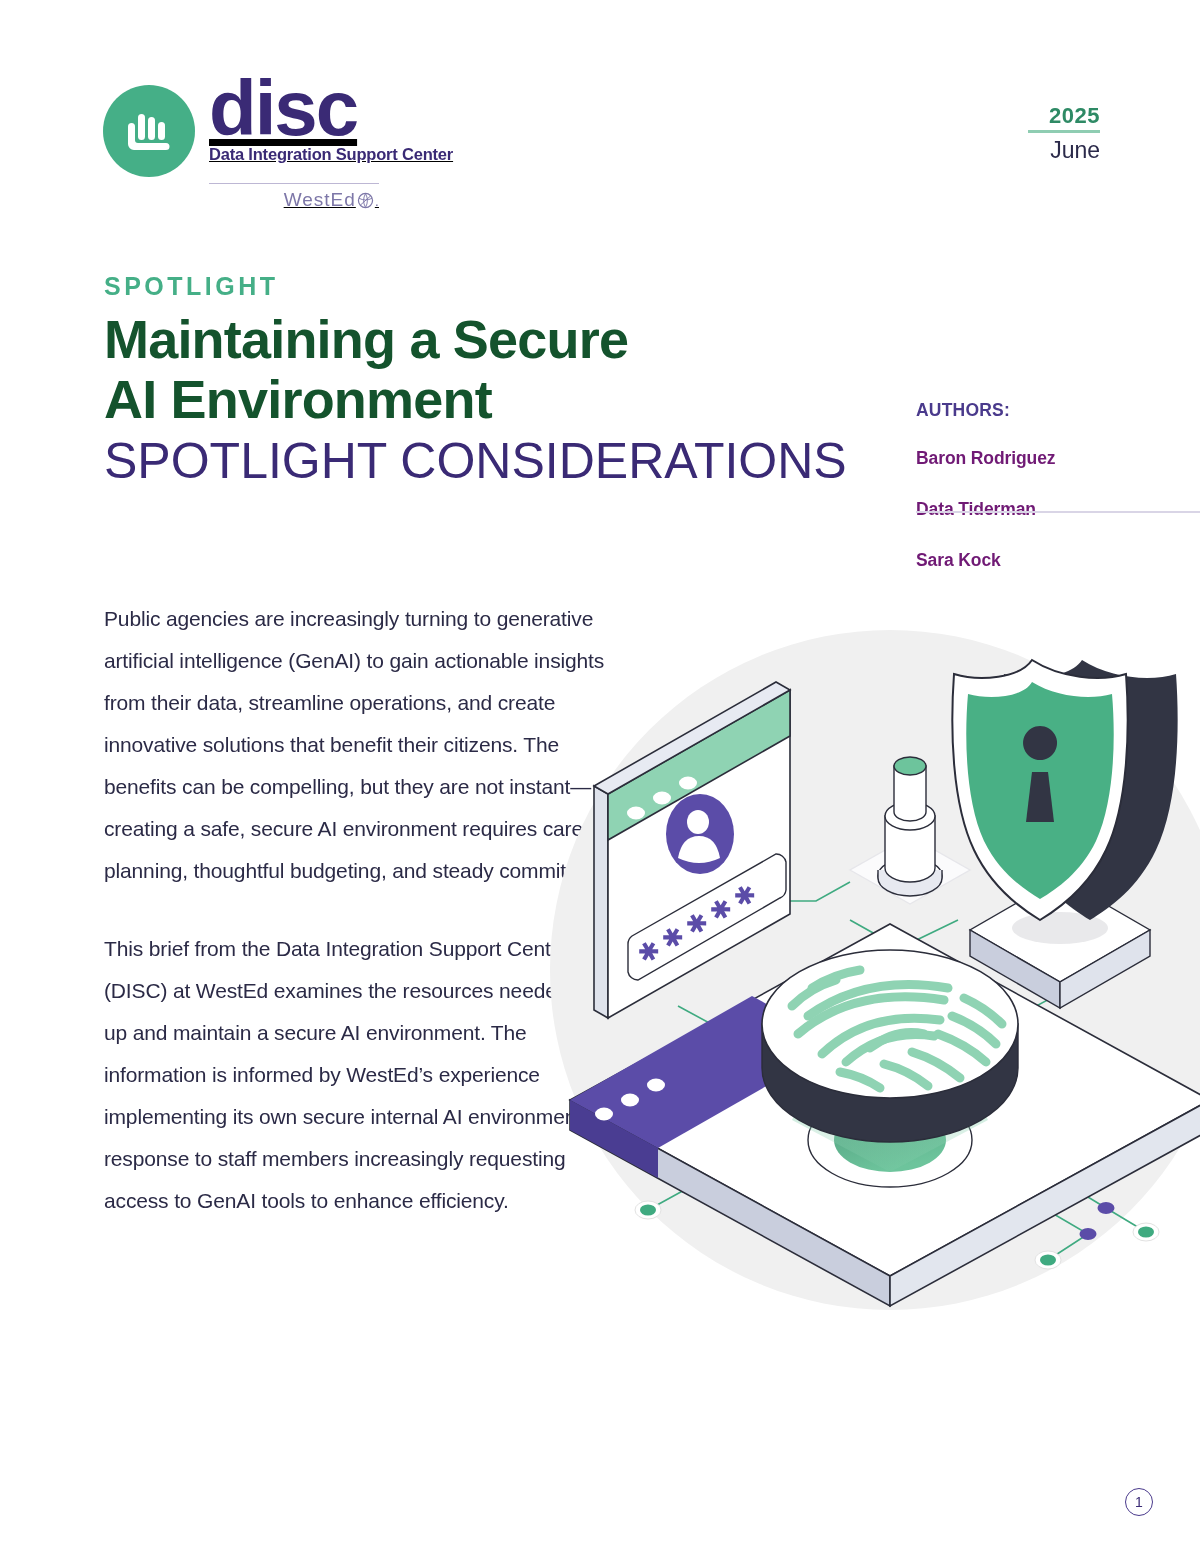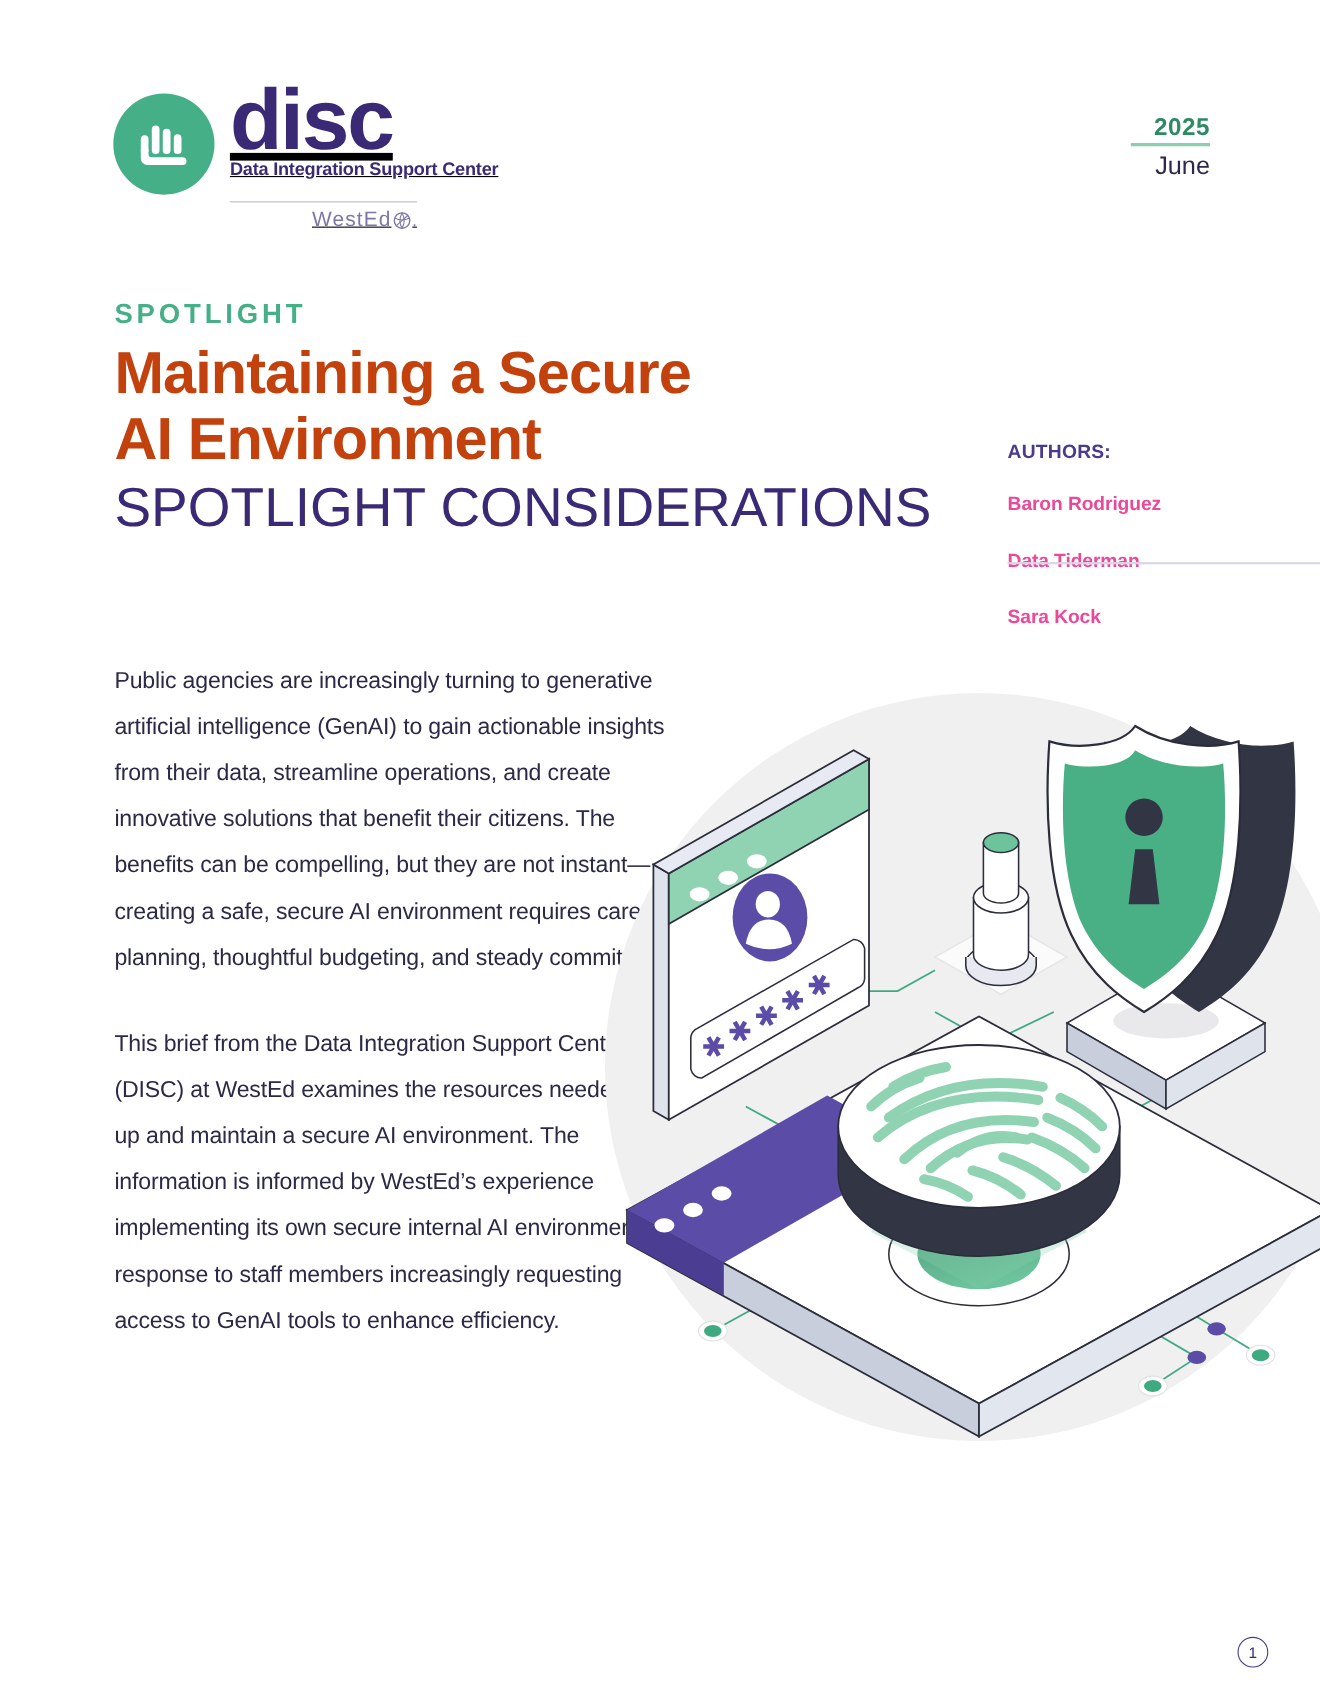--- a/index.html
+++ b/index.html
@@ -55,36 +55,36 @@
   .date-rule { height:3px; background:#8fcdb2; margin:3px 0 4px auto; width:72px; }
   .date-month { font-size:23px; color:#2b2a4a; }
 
   
   .titlewrap { position:absolute; left:104px; top:272px; width:760px; }
   .eyebrow {
     font-size:25px; font-weight:bold; letter-spacing:3.5px;
     color:#45AF87; margin-bottom:8px;
   }
   .h1 {
-    font-size:54px; font-weight:bold; color:#c2410c;
+    font-size:54px; font-weight:bold; color:#14532d;
     line-height:1.12; letter-spacing:-0.8px;
   }
   .h2 {
     font-size:50px; color:#3A2A75; letter-spacing:0px;
     line-height:1.18; margin-top:2px; font-weight:400;
   }
 
   
   .authors { position:absolute; left:916px; top:400px; width:284px; }
   .authors-label {
     font-size:17.5px; font-weight:bold; color:#4A3A8C; letter-spacing:0.2px;
     margin-bottom:4px;
   }
   .author-name {
-    font-size:17.5px; font-weight:bold; color:#ec4899; line-height:1.55;
+    font-size:17.5px; font-weight:bold; color:#701a75; line-height:1.55;
     letter-spacing:-0.1px;
     margin-top:24px;
   }
   .authors-rule {
     position:absolute; left:916px; top:511px; width:284px; height:2px;
     background:#d9d5e6;
   }
 
   
   .body-col { position:absolute; left:104px; top:598px; width:530px; }

